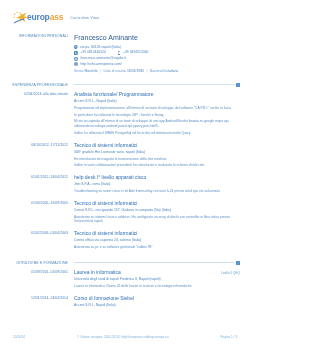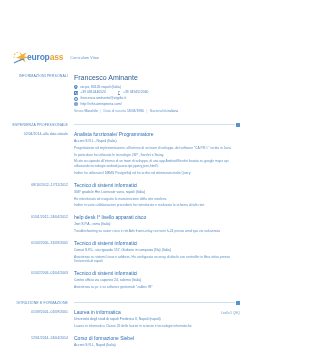--- a/index.html
+++ b/index.html
@@ -22,21 +22,20 @@
     height: 353px;
     box-sizing: border-box;
     padding: 0;
   }
 
   
   .header {
     display: flex;
     align-items: center;
     padding: 11px 0 0 13px;
-    margin-top: 40px;
   }
   .logo-mark {
     width: 17px;
     height: 13px;
     position: relative;
     flex: 0 0 auto;
   }
   .logo-mark svg { display: block; }
   .logo-word {
     font-size: 8.5px;

